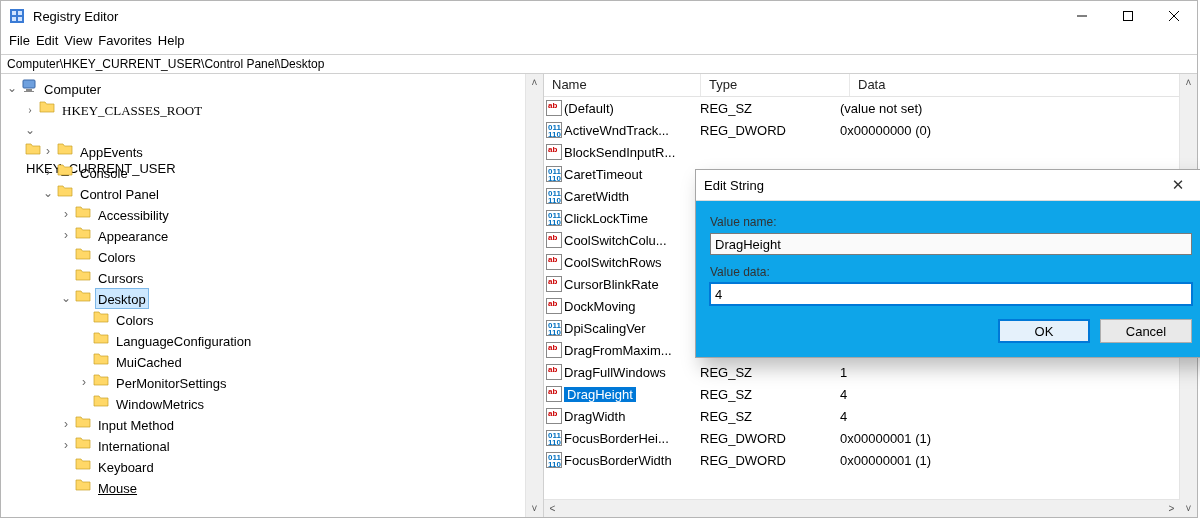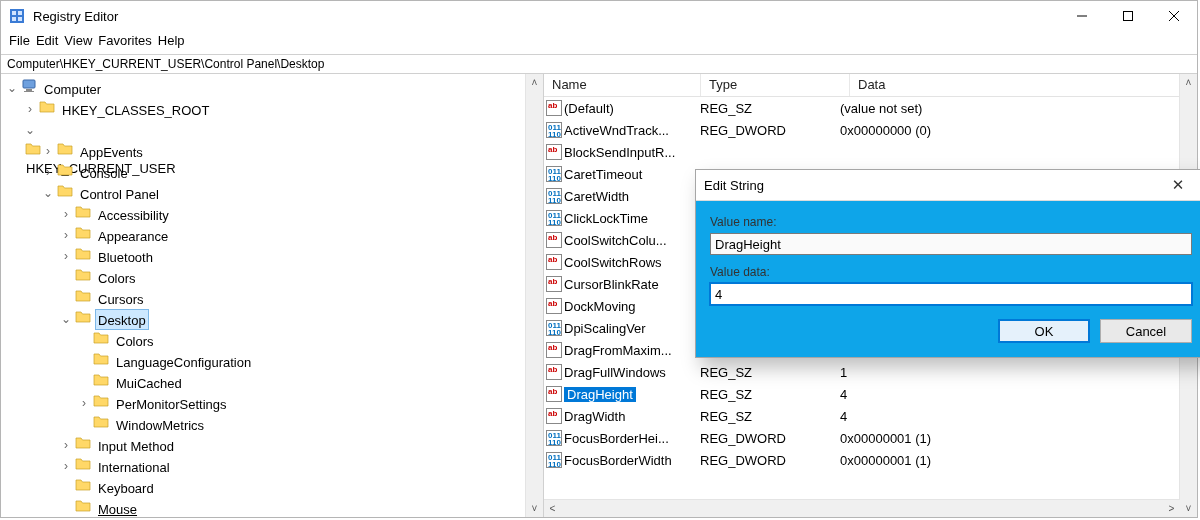--- a/index.html
+++ b/index.html
@@ -121,21 +121,21 @@
               <span class="tw open"></span>
               <span class="ficon pcicon">
   <svg width="16" height="16" viewBox="0 0 16 16">
                   <rect x="2" y="2" width="12" height="8" rx="1" fill="#6ea0de" stroke="#3a69a8"></rect>
                   <rect x="5" y="11" width="6" height="2" fill="#8a8a8a"></rect>
                   <rect x="3" y="13" width="10" height="1" fill="#8a8a8a"></rect>
                 </svg>
 </span>
               <span class="label">Computer</span>
             </div>
-            <div class="node" style="padding-left: 18px;">
+            <div class="node" style="padding-left: 18px; font-family: Liberation Serif, serif;">
               <span class="tw closed"></span>
               <span class="ficon folder">
   <svg width="16" height="16" viewBox="0 0 16 16">
                   <path d="M1 3h5l1.5 2H15v8H1z" fill="#ffd868" stroke="#c9a227" stroke-width=".7"></path>
                 </svg>
 </span>
               <span class="label">HKEY_CLASSES_ROOT</span>
             </div>
             <div class="node" style="padding-left: 18px; flex-direction: column;">
               <span class="tw open"></span>
@@ -183,29 +183,20 @@
               <span class="label">Accessibility</span>
             </div>
             <div class="node" style="padding-left: 54px;">
               <span class="tw closed"></span>
               <span class="ficon folder">
   <svg width="16" height="16" viewBox="0 0 16 16">
                   <path d="M1 3h5l1.5 2H15v8H1z" fill="#ffd868" stroke="#c9a227" stroke-width=".7"></path>
                 </svg>
 </span>
               <span class="label">Appearance</span>
-            </div>
-            <div class="node" style="padding-left: 54px;">
-              <span class="tw closed"></span>
-              <span class="ficon folder">
-  <svg width="16" height="16" viewBox="0 0 16 16">
-                  <path d="M1 3h5l1.5 2H15v8H1z" fill="#ffd868" stroke="#c9a227" stroke-width=".7"></path>
-                </svg>
-</span>
-              <span class="label">Bluetooth</span>
             </div>
             <div class="node" style="padding-left: 54px;">
               <span class="tw none"></span>
               <span class="ficon folder">
   <svg width="16" height="16" viewBox="0 0 16 16">
                   <path d="M1 3h5l1.5 2H15v8H1z" fill="#ffd868" stroke="#c9a227" stroke-width=".7"></path>
                 </svg>
 </span>
               <span class="label">Colors</span>
             </div>

